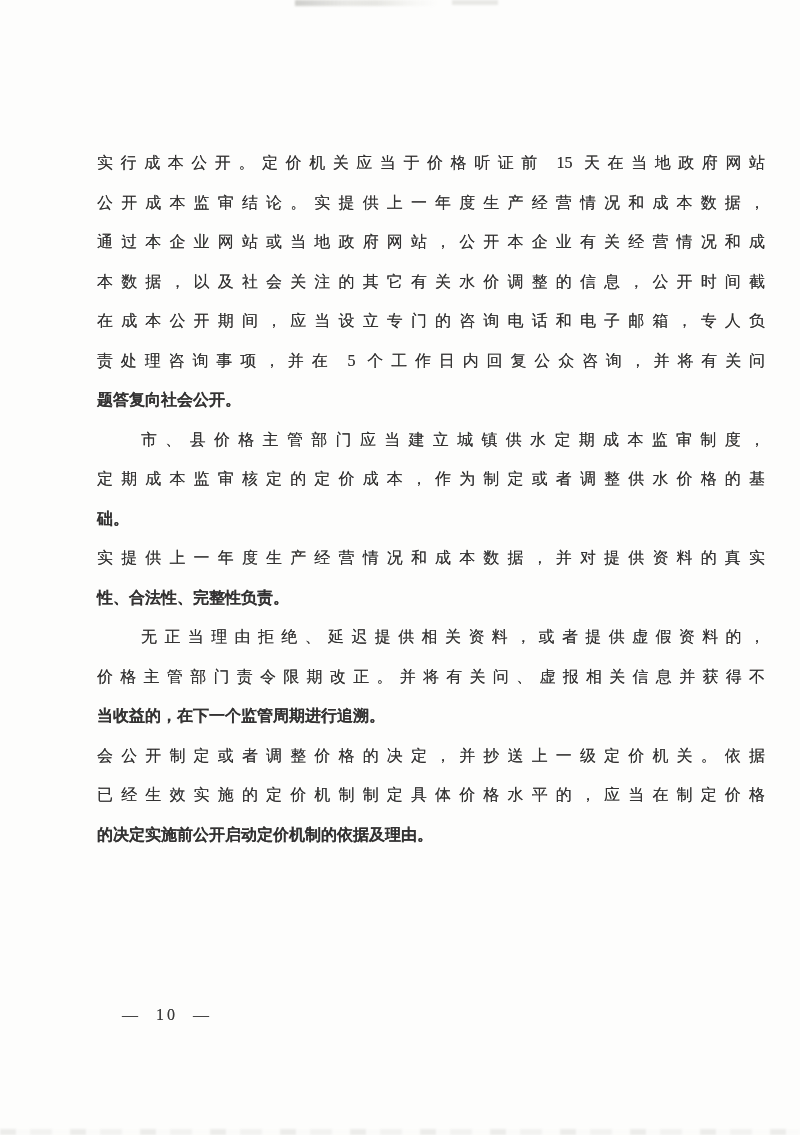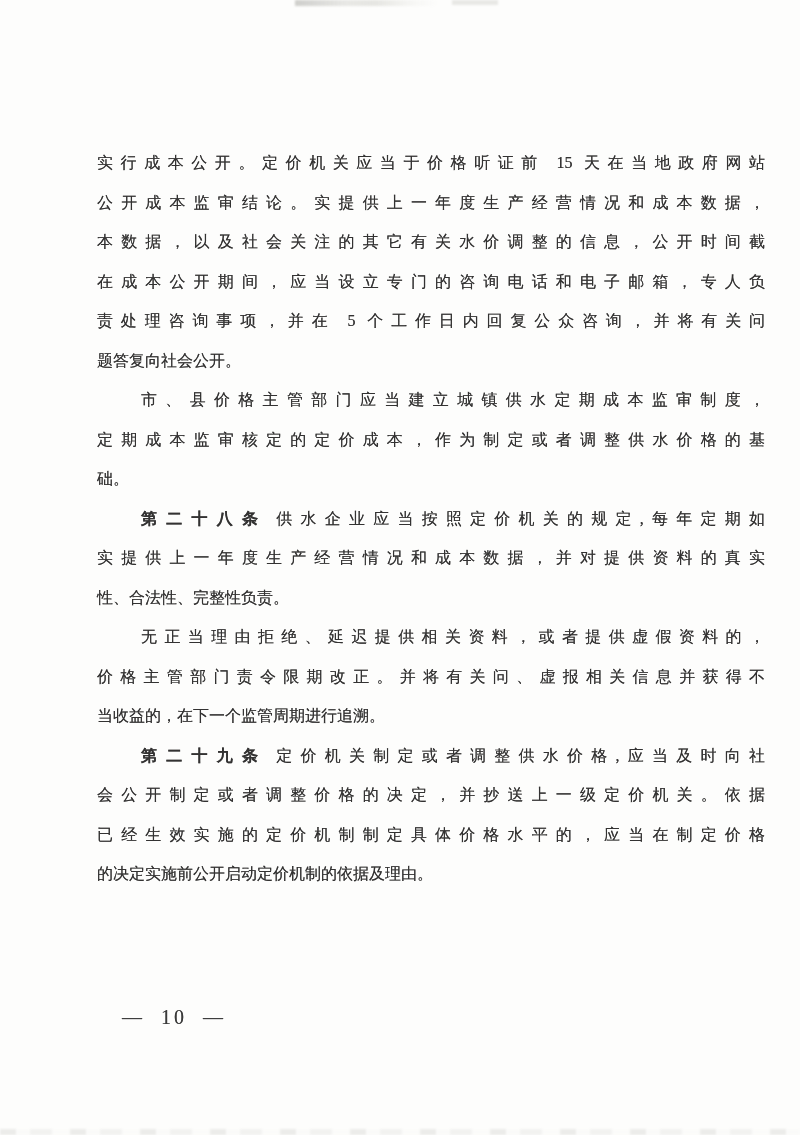--- a/index.html
+++ b/index.html
@@ -56,74 +56,70 @@
     color: #333232;
     text-shadow: 0 0 0.6px rgba(55,55,55,0.75);
   }
   .ln {
     text-align: justify;
     text-align-last: justify;
   }
   .ln.last {
     text-align: left;
     text-align-last: left;
+    font-weight: bold;
   }
   .ln.ind {
     text-indent: 44px;
   }
   .art {
     font-family: "Liberation Sans", "DejaVu Sans", sans-serif;
     font-weight: 700;
     margin-right: 9px;
     letter-spacing: 1px;
   }
   .footer {
     position: absolute;
     left: 122px;
     top: 1006px;
-    font-size: 20px;
+    font-size: 16px;
     color: #3a3a3a;
     letter-spacing: 3px;
     word-spacing: 8px;
     text-shadow: 0 0 0.5px rgba(55,55,55,0.7);
   }
 </style>
 </head>
 <body>
 
 <div class="page">
 
   <div class="smudge-top"></div>
   <div class="smudge-top2"></div>
 
   <div class="textblock">
     <div class="ln">实行成本公开。定价机关应当于价格听证前 15 天在当地政府网站</div>
     <div class="ln">公开成本监审结论。实提供上一年度生产经营情况和成本数据，</div>
+    <div class="ln">通过本企业网站或当地政府网站，公开本企业有关经营情况和成</div>
     <div class="ln">本数据，以及社会关注的其它有关水价调整的信息，公开时间截</div>
     <div class="ln">在成本公开期间，应当设立专门的咨询电话和电子邮箱，专人负</div>
     <div class="ln">责处理咨询事项，并在 5 个工作日内回复公众咨询，并将有关问</div>
     <div class="ln last">题答复向社会公开。</div>
 
     <div class="ln ind">市、县价格主管部门应当建立城镇供水定期成本监审制度，</div>
     <div class="ln">定期成本监审核定的定价成本，作为制定或者调整供水价格的基</div>
     <div class="ln last">础。</div>
 
-    <div class="ln ind">
-      <b class="art">第二十八条</b><span>供水企业应当按照定价机关的规定,每年定期如</span>
-    </div>
     <div class="ln">实提供上一年度生产经营情况和成本数据，并对提供资料的真实</div>
     <div class="ln last">性、合法性、完整性负责。</div>
 
     <div class="ln ind">无正当理由拒绝、延迟提供相关资料，或者提供虚假资料的，</div>
     <div class="ln">价格主管部门责令限期改正。并将有关问、虚报相关信息并获得不</div>
     <div class="ln last">当收益的，在下一个监管周期进行追溯。</div>
 
-    <div class="ln ind">
-      <b class="art">第二十九条</b><span>定价机关制定或者调整供水价格,应当及时向社</span>
-    </div>
     <div class="ln">会公开制定或者调整价格的决定，并抄送上一级定价机关。依据</div>
     <div class="ln">已经生效实施的定价机制制定具体价格水平的，应当在制定价格</div>
     <div class="ln last">的决定实施前公开启动定价机制的依据及理由。</div>
   </div>
 
   <div class="footer">— 10 —</div>
 
   <div class="bottom-fringe"></div>
 </div>
 

